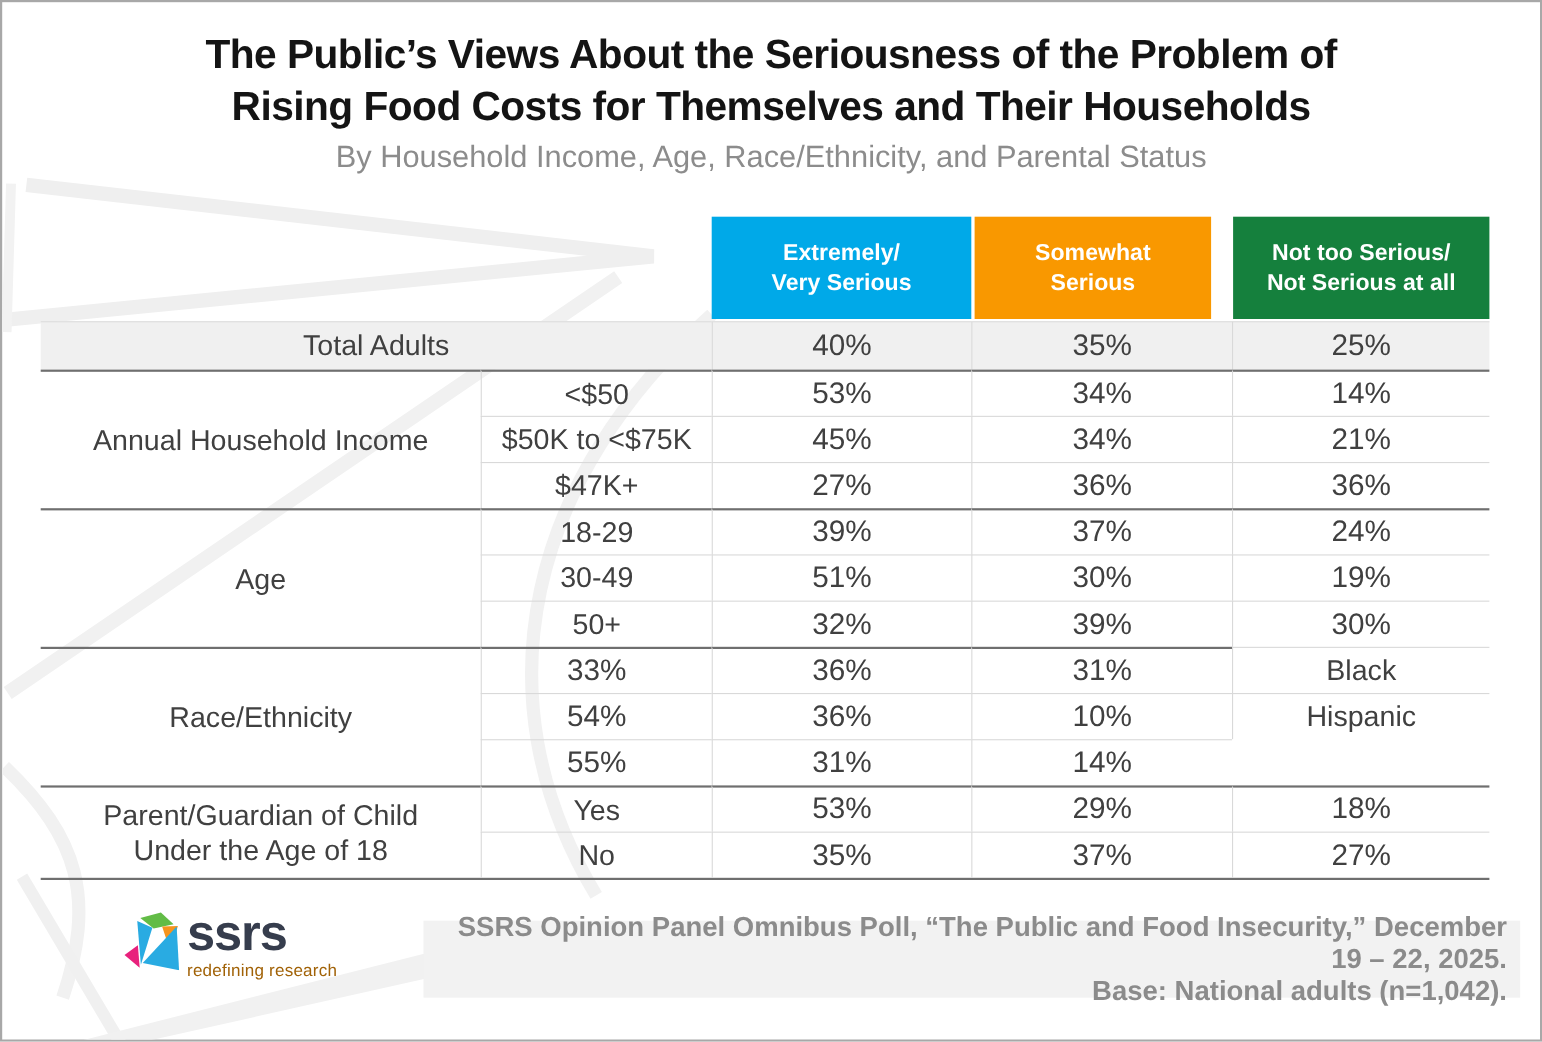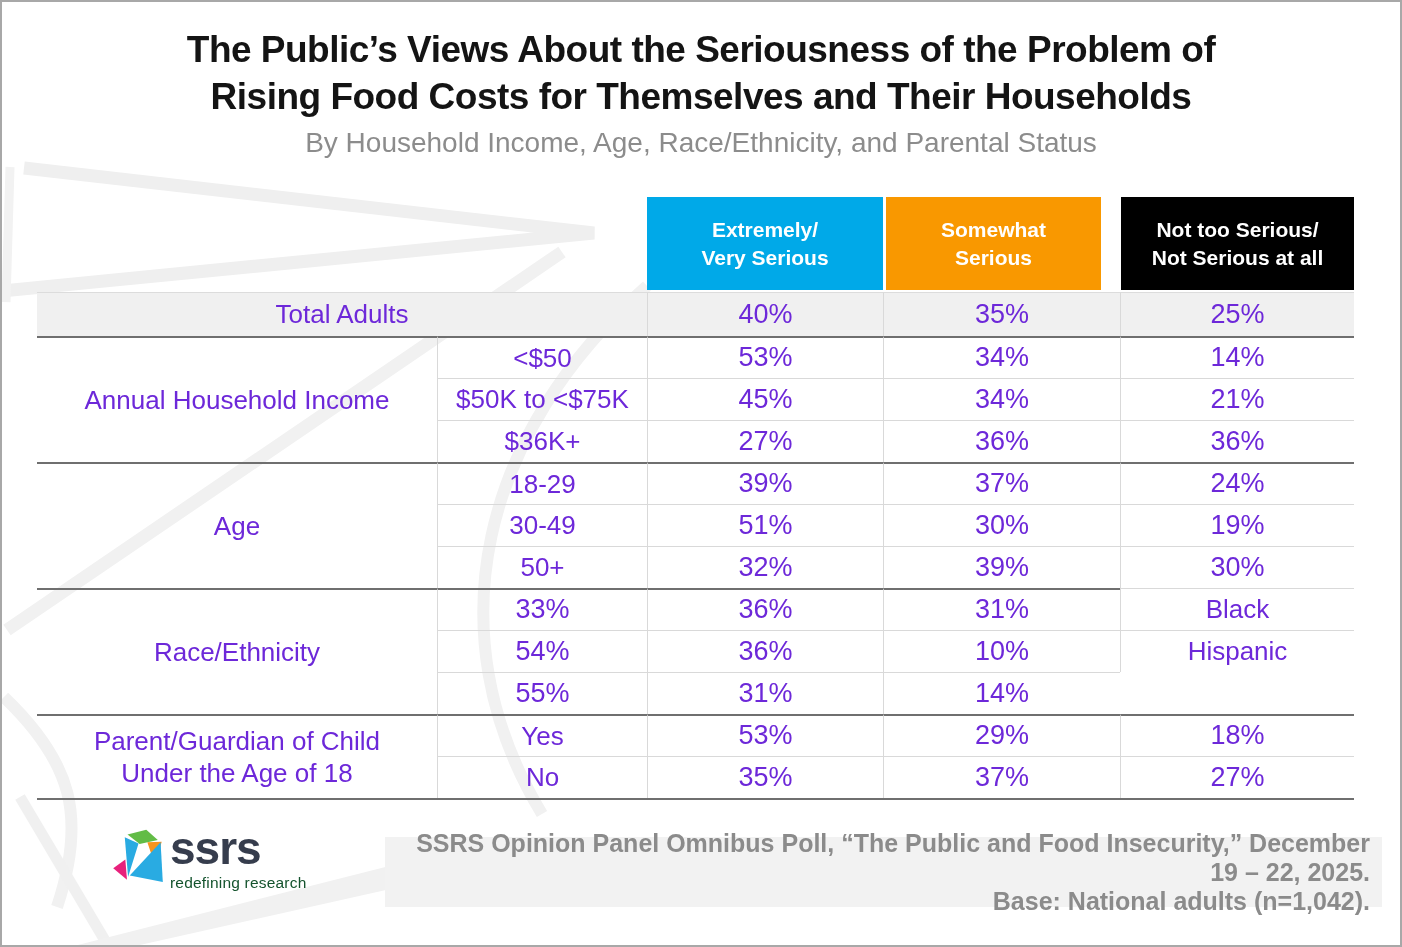--- a/index.html
+++ b/index.html
@@ -19,36 +19,36 @@
        grid-template-rows:95px 44px repeat(11,42px);
        border-bottom:2px solid #6f6f6f;}
   .corner{grid-column:1/3;}
   .hdr{color:#ffffff;font-weight:700;font-size:21px;line-height:28px;
        display:flex;flex-direction:column;justify-content:center;align-items:center;
        text-align:center;margin-bottom:2px;}
   .hdr[data-col="1"]{margin-left:3px;margin-right:19px;}
   .hdr[data-col="2"]{margin-left:1px;}
 
   .cell{display:flex;align-items:center;justify-content:center;
-        font-size:26px;color:#6d28d9;line-height:1.25;text-align:center;}
+        font-size:26px;color:#404040;line-height:1.25;text-align:center;}
   .val{font-size:27px;border-left:1px solid #d9d9d9;}
   .sub{border-left:1px solid #d9d9d9;}
   .total-label{grid-column:1/3;background:#f0f0f0;border-top:1px solid #dcdcdc;}
   .val.total{background:#f0f0f0;border-top:1px solid #dcdcdc;}
   .cat{grid-column:1;flex-direction:column;padding:0 30px;}
   .rows3{grid-row:span 3;}
   .rows2{grid-row:span 2;}
   .gsep{border-top:2px solid #6f6f6f;}
   .lsep{border-top:1px solid #d9d9d9;}
 
   .footer-logo{position:absolute;left:110px;top:820px;width:270px;height:86px;}
   .logo-icon{position:absolute;left:0;top:6px;}
   .brand{position:absolute;left:58px;top:2px;font-size:46px;font-weight:700;
          color:#363d4d;letter-spacing:-1px;line-height:48px;}
-  .tagline{position:absolute;left:58px;top:52px;font-size:15.5px;color:#14532d;letter-spacing:0.2px;}
+  .tagline{position:absolute;left:58px;top:52px;font-size:15.5px;color:#a16207;letter-spacing:0.2px;}
 
   .source-box{position:absolute;left:383px;top:835px;width:997px;height:70px;
         background:#f2f2f2;box-sizing:border-box;padding-right:12px;
         display:flex;flex-direction:column;justify-content:center;
         text-align:right;font-size:25px;font-weight:600;color:#8b8b8b;line-height:29px;}
 </style>
 </head>
 <body>
 
 <div class="frame">
@@ -73,21 +73,21 @@
     <div class="corner"></div>
 
     <div class="hdr" data-col="0" style="background: rgb(0, 169, 232);">
       <div>Extremely/</div>
       <div>Very Serious</div>
     </div>
     <div class="hdr" data-col="1" style="background: rgb(249, 152, 0);">
       <div>Somewhat</div>
       <div>Serious</div>
     </div>
-    <div class="hdr" data-col="2" style="background: #000000;">
+    <div class="hdr" data-col="2" style="background: #15803d;">
       <div>Not too Serious/</div>
       <div>Not Serious at all</div>
     </div>
 
     <div class="cell total-label">Total Adults</div>
     <div class="cell val total">40%</div>
     <div class="cell val total">35%</div>
     <div class="cell val total">25%</div>
 
     <div class="cell cat rows3 gsep">
@@ -97,21 +97,21 @@
     <div class="cell sub gsep">&lt;$50</div>
     <div class="cell val gsep">53%</div>
     <div class="cell val gsep">34%</div>
     <div class="cell val gsep">14%</div>
 
     <div class="cell sub lsep">$50K to &lt;$75K</div>
     <div class="cell val lsep">45%</div>
     <div class="cell val lsep">34%</div>
     <div class="cell val lsep">21%</div>
 
-    <div class="cell sub lsep">$36K+</div>
+    <div class="cell sub lsep">$47K+</div>
     <div class="cell val lsep">27%</div>
     <div class="cell val lsep">36%</div>
     <div class="cell val lsep">36%</div>
 
     <div class="cell cat rows3 gsep">
       <div>Age</div>
       <div></div>
     </div>
     <div class="cell sub gsep">18-29</div>
     <div class="cell val gsep">39%</div>

